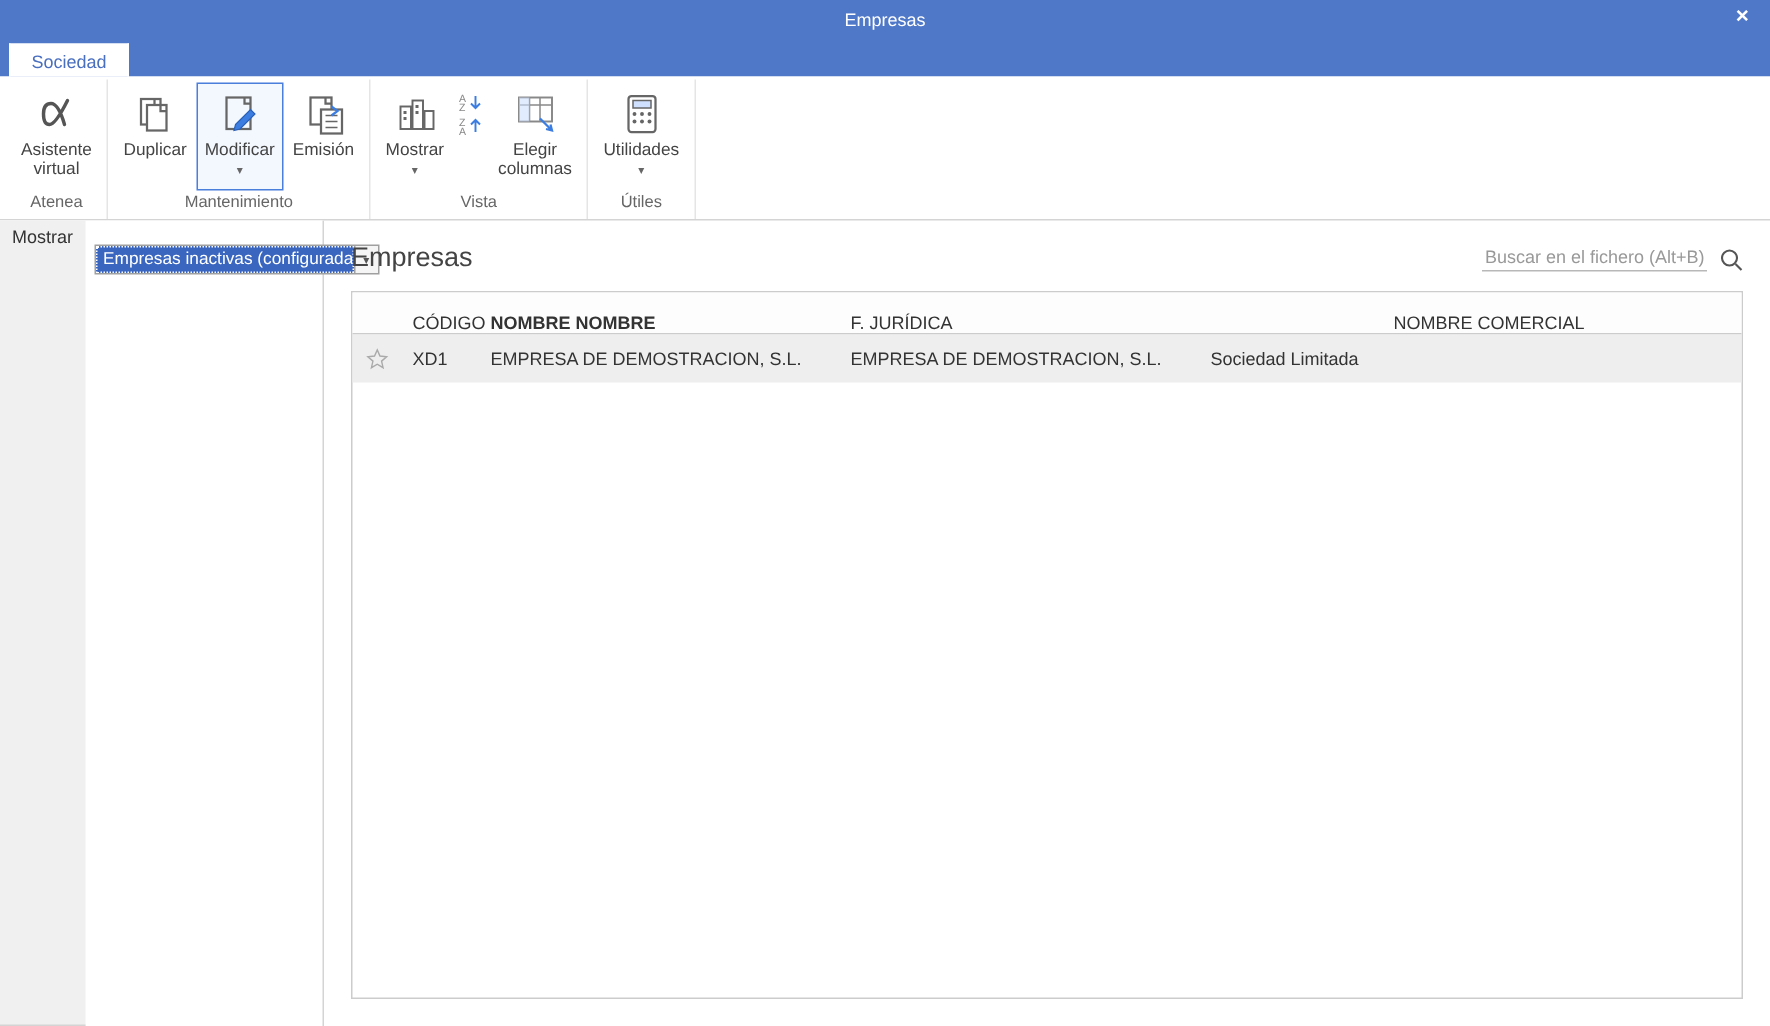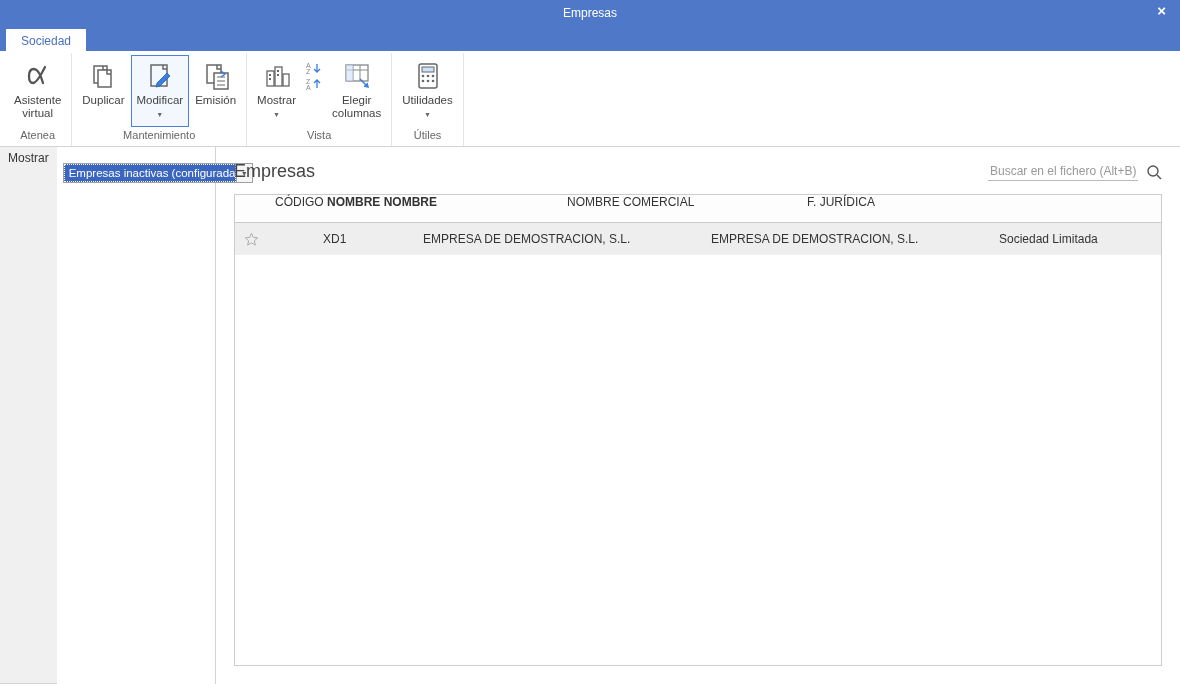--- a/index.html
+++ b/index.html
@@ -171,21 +171,21 @@
     justify-content: space-between;
     align-items: center;
     margin-bottom: 12px;
   }
   .main-title {
     font-size: 18px;
     color: #444;
   }
   .search-wrap {
     display: flex;
-    align-items: center;
+    align-items: flex-end;
     gap: 8px;
   }
   .search-input {
     border: none;
     border-bottom: 1px solid #b8b8b8;
     width: 150px;
     font-size: 12px;
     color: #888;
     padding: 2px 2px;
     outline: none;
@@ -202,40 +202,40 @@
     flex: 1;
     display: flex;
     flex-direction: column;
     background: #fff;
   }
   .thead {
     display: flex;
     border-bottom: 1px solid #ccc;
     background: #fdfdfd;
     height: 28px;
-    align-items: flex-start;
+    align-items: flex-end;
     font-size: 12px;
   }
   .th { padding: 0 8px; color: #333; border-right: 1px solid transparent; }
   .th.bold { font-weight: 600; }
   .col-star { width: 32px; padding: 0; }
   .col-codigo { width: 52px; text-align: left; }
   .col-fiscal { width: 240px; }
   .col-comercial { width: 240px; }
   .col-juridica { flex: 1; }
   .tbody { flex: 1; }
   .trow {
     display: flex;
     align-items: center;
     height: 32px;
     background: #eeeeee;
     font-size: 12px;
     color: #333;
   }
-  .td { padding: 0 8px; margin-left: 48px; }
+  .td { padding: 0 8px; }
   .star {
     width: 32px;
     display: flex;
     align-items: center;
     justify-content: center;
     cursor: pointer;
   }
 </style>
 </head>
 <body>
@@ -415,22 +415,22 @@
           </svg>
         </span>
       </div>
     </div>
 
     <div class="table">
       <div class="thead">
         <div class="th col-star"></div>
         <div class="th col-codigo">CÓDIGO</div>
         <div class="th bold col-fiscal">NOMBRE NOMBRE</div>
+        <div class="th col-juridica">F. JURÍDICA</div>
         <div class="th col-comercial">NOMBRE COMERCIAL</div>
-        <div class="th col-juridica">F. JURÍDICA</div>
       </div>
       <div class="tbody">
         <div class="trow">
           <div class="star">
             <svg width="15" height="15" viewBox="0 0 24 24">
               <path d="M12 2 L14.9 8.6 L22 9.3 L16.6 14 L18.2 21 L12 17.3 L5.8 21 L7.4 14 L2 9.3 L9.1 8.6 Z" fill="none" stroke="#aaa" stroke-width="1.5"></path>
             </svg>
           </div>
           <div class="td col-codigo">XD1</div>
           <div class="td col-fiscal">EMPRESA DE DEMOSTRACION, S.L.</div>

